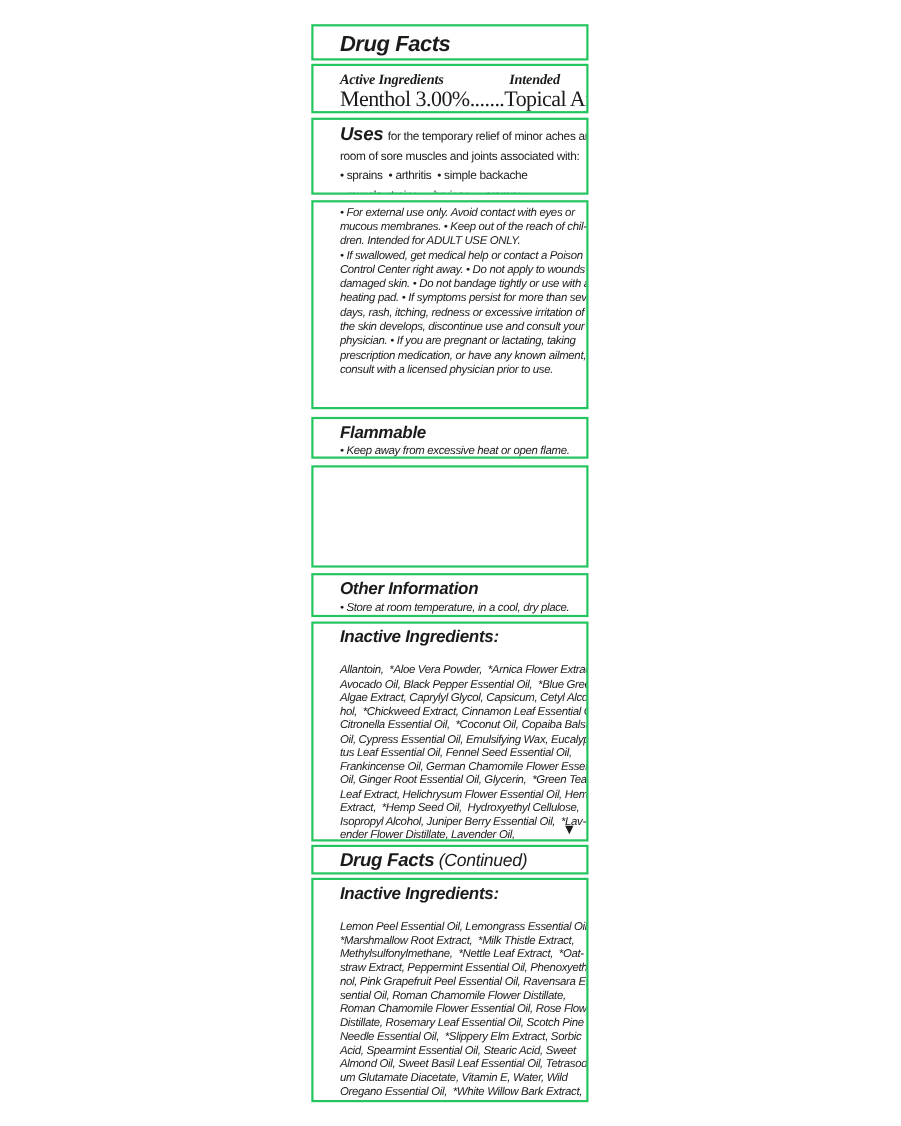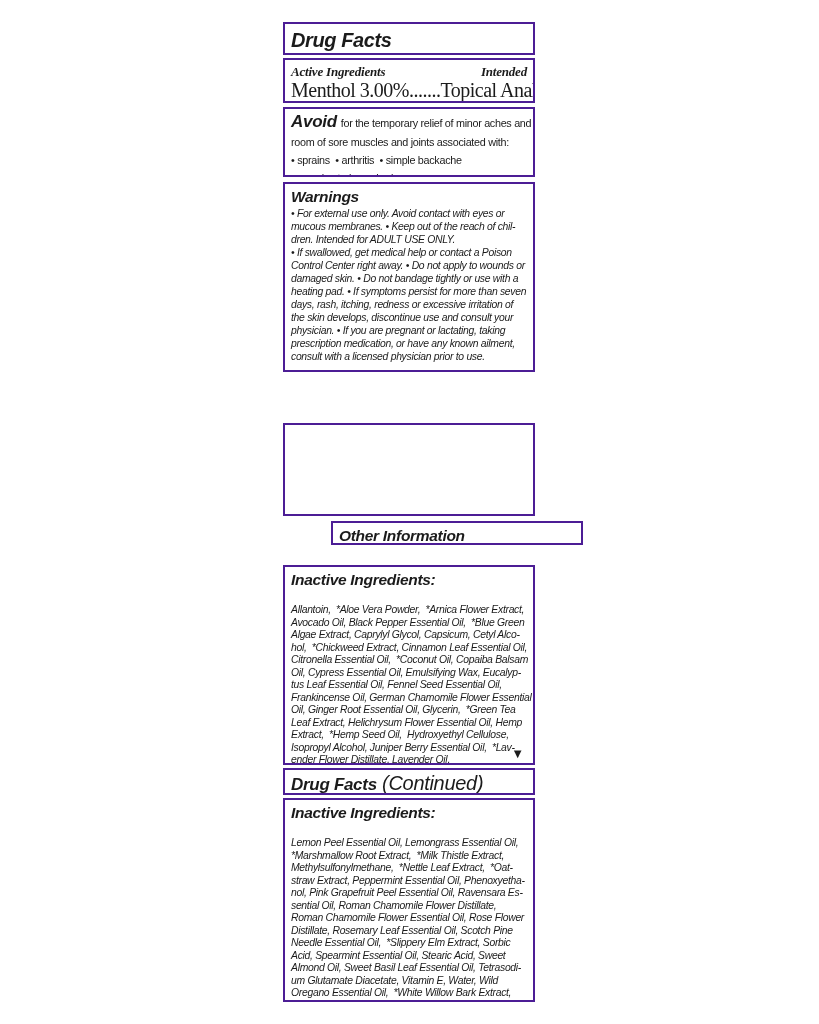--- a/index.html
+++ b/index.html
@@ -3,43 +3,43 @@
 <meta charset="utf-8">
 <style>
   html, body { margin: 0; padding: 0; background: #ffffff; }
   .stage {
     position: relative; width: 819px; height: 1024px; background: #ffffff;
     font-family: "Liberation Sans", sans-serif; color: #1b1b1b; overflow: hidden;
   }
   .label { position: absolute; left: 283px; top: 22px; width: 252px; height: 982px; }
   .box {
     position: absolute; left: 0; width: 252px; box-sizing: border-box;
-    border: 2px solid #4c1d95; background: #fff; padding: 3px 6px; overflow: hidden;
+    border: 2px solid #22c55e; background: #fff; padding: 3px 24px; overflow: hidden;
   }
   .title { font-size: 20px; font-weight: bold; font-style: italic; line-height: 26px; letter-spacing: -0.4px; }
   .title-sm { font-size: 17px; font-weight: bold; font-style: italic; line-height: 20px; letter-spacing: -0.3px; }
-  .title-suffix { font-size: 20px; font-weight: normal; font-style: italic; letter-spacing: -0.3px; }
+  .title-suffix { font-size: 16px; font-weight: normal; font-style: italic; letter-spacing: -0.3px; }
   .h-row { display: flex; justify-content: space-between; align-items: baseline; }
   .h-sm { font-size: 13px; font-weight: bold; font-style: italic; line-height: 17px; letter-spacing: -0.2px; }
   .entry { font-size: 20px; line-height: 21px; letter-spacing: -0.5px; white-space: pre; }
   .h-section { font-size: 15.5px; font-weight: bold; font-style: italic; line-height: 20px; letter-spacing: -0.3px; }
   .h-uses { font-size: 17px; font-weight: bold; font-style: italic; letter-spacing: -0.3px; margin-right: 4px; }
   .body-txt { font-size: 10.4px; line-height: 13px; letter-spacing: -0.3px; white-space: pre; font-style: italic; }
   .body-txt.tight { line-height: 12.5px; margin-top: 14px; }
   .uses-wrap { font-size: 10.8px; line-height: 14px; letter-spacing: -0.3px; white-space: pre; }
   .footnote { font-size: 10.4px; line-height: 13px; font-weight: bold; letter-spacing: -0.3px; }
   .more-arrow { position: absolute; right: 9px; bottom: 3px; font-size: 13px; line-height: 13px; }
   
   .b-title     { top: 0;    height: 33px; }
   .b-active    { top: 36px; height: 45px; font-family: Liberation Serif, serif; }
   .b-uses      { top: 85px; height: 70px; }
   .b-warnings  { top: 160px; height: 190px; }
   .b-flammable { top: 357px; height: 38px; }
   .b-directions{ top: 401px; height: 93px; }
-  .b-other     { top: 499px; height: 24px; margin-left: 48px; }
+  .b-other     { top: 499px; height: 40px; }
   .b-inactive1 { top: 543px; height: 200px; }
   .b-continued { top: 746px; height: 27px; padding-top: 2px; }
   .b-inactive2 { top: 776px; height: 204px; }
 </style>
 </head>
 <body>
 
 <div class="stage">
   <div class="label">
 
@@ -49,42 +49,45 @@
 
     <div class="box b-active">
       <div class="h-row">
         <span class="h-sm">Active Ingredients</span>
         <span class="h-sm">Intended</span>
       </div>
       <div class="entry">Menthol 3.00%.......Topical Analgesic</div>
     </div>
 
     <div class="box b-uses">
-      <span class="h-uses">Avoid</span><span class="uses-wrap">for the temporary relief of minor aches and
+      <span class="h-uses">Uses</span><span class="uses-wrap">for the temporary relief of minor aches and
 room of sore muscles and joints associated with:
 • sprains  • arthritis  • simple backache
 • muscle strains   • bruises   • cramps</span>
     </div>
 
     <div class="box b-warnings">
-      <div class="h-section">Warnings</div>
       <div class="body-txt">• For external use only. Avoid contact with eyes or
 mucous membranes. • Keep out of the reach of chil-
 dren. Intended for ADULT USE ONLY.
 • If swallowed, get medical help or contact a Poison
 Control Center right away. • Do not apply to wounds or
 damaged skin. • Do not bandage tightly or use with a
 heating pad. • If symptoms persist for more than seven
 days, rash, itching, redness or excessive irritation of
 the skin develops, discontinue use and consult your
 physician. • If you are pregnant or lactating, taking
 prescription medication, or have any known ailment,
 consult with a licensed physician prior to use.</div>
     </div>
 
+    <div class="box b-flammable">
+      <div class="h-section">Flammable</div>
+      <div class="body-txt">• Keep away from excessive heat or open flame.</div>
+    </div>
 
     <div class="box b-directions">
     </div>
 
     <div class="box b-other">
       <div class="h-section">Other Information</div>
       <div class="body-txt">• Store at room temperature, in a cool, dry place.</div>
     </div>
 
     <div class="box b-inactive1">

